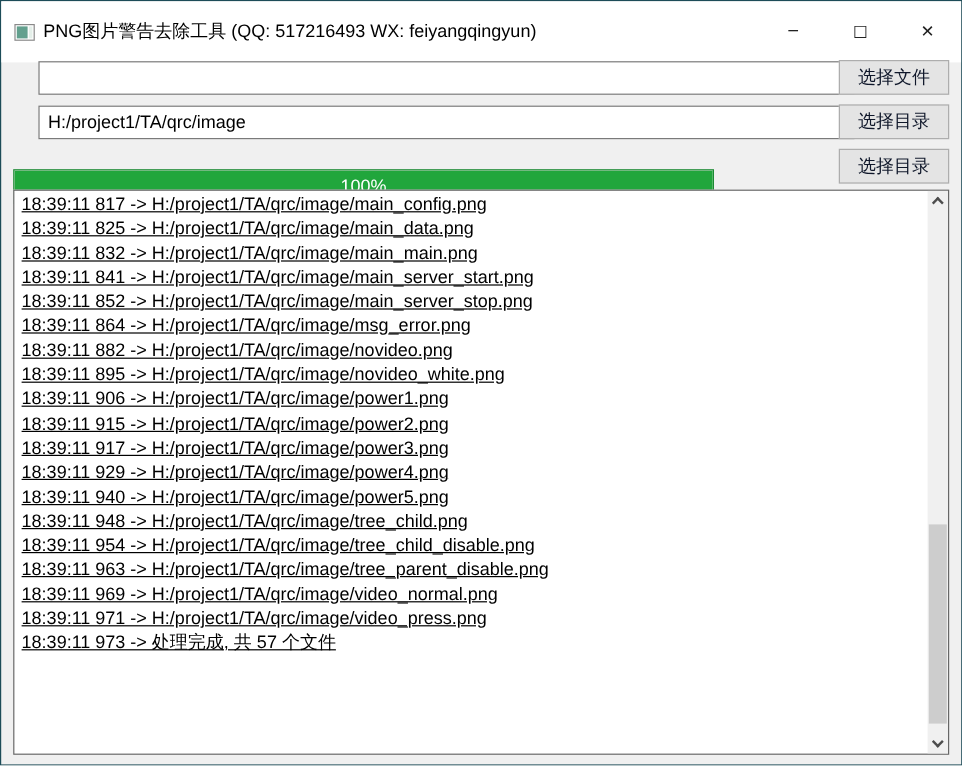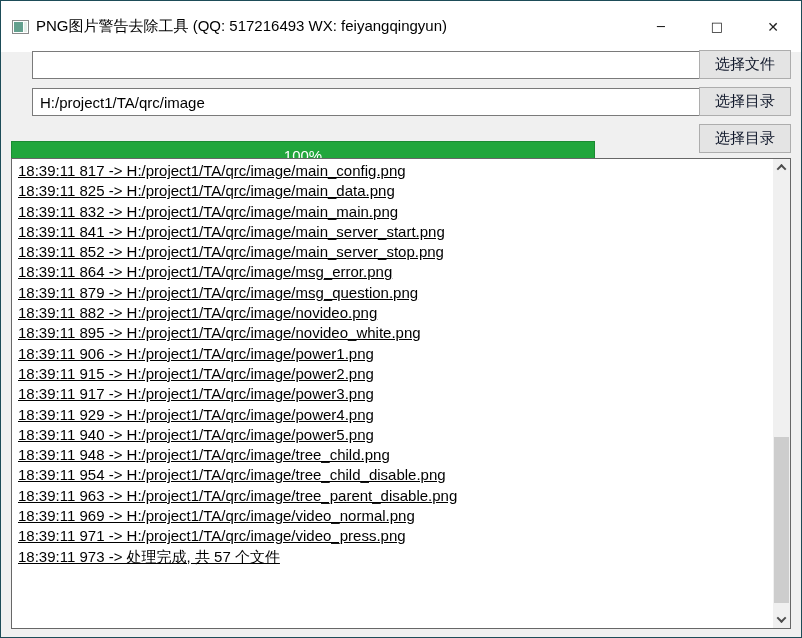--- a/index.html
+++ b/index.html
@@ -94,21 +94,20 @@
   <button id="btn-run" class="row-btn">选择目录</button>
 
   <div class="log">
     <div class="log-lines">
         <div class="log-line">18:39:11 817 -&gt; H:/project1/TA/qrc/image/main_config.png</div>
         <div class="log-line">18:39:11 825 -&gt; H:/project1/TA/qrc/image/main_data.png</div>
         <div class="log-line">18:39:11 832 -&gt; H:/project1/TA/qrc/image/main_main.png</div>
         <div class="log-line">18:39:11 841 -&gt; H:/project1/TA/qrc/image/main_server_start.png</div>
         <div class="log-line">18:39:11 852 -&gt; H:/project1/TA/qrc/image/main_server_stop.png</div>
         <div class="log-line">18:39:11 864 -&gt; H:/project1/TA/qrc/image/msg_error.png</div>
-        <div class="log-line">18:39:11 879 -&gt; H:/project1/TA/qrc/image/msg_question.png</div>
         <div class="log-line">18:39:11 882 -&gt; H:/project1/TA/qrc/image/novideo.png</div>
         <div class="log-line">18:39:11 895 -&gt; H:/project1/TA/qrc/image/novideo_white.png</div>
         <div class="log-line">18:39:11 906 -&gt; H:/project1/TA/qrc/image/power1.png</div>
         <div class="log-line">18:39:11 915 -&gt; H:/project1/TA/qrc/image/power2.png</div>
         <div class="log-line">18:39:11 917 -&gt; H:/project1/TA/qrc/image/power3.png</div>
         <div class="log-line">18:39:11 929 -&gt; H:/project1/TA/qrc/image/power4.png</div>
         <div class="log-line">18:39:11 940 -&gt; H:/project1/TA/qrc/image/power5.png</div>
         <div class="log-line">18:39:11 948 -&gt; H:/project1/TA/qrc/image/tree_child.png</div>
         <div class="log-line">18:39:11 954 -&gt; H:/project1/TA/qrc/image/tree_child_disable.png</div>
         <div class="log-line">18:39:11 963 -&gt; H:/project1/TA/qrc/image/tree_parent_disable.png</div>

